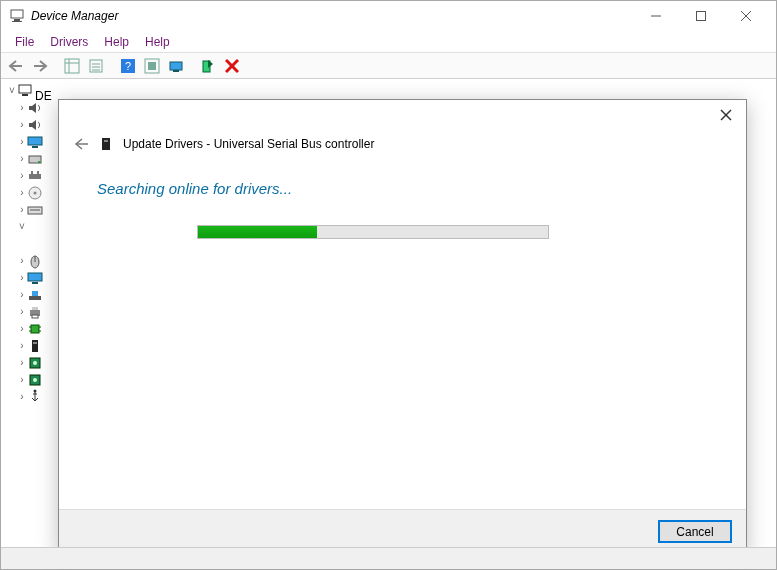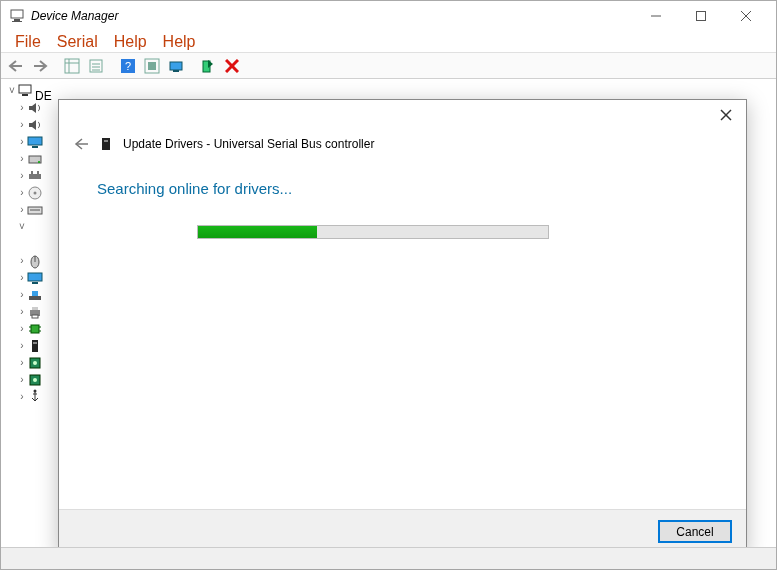--- a/index.html
+++ b/index.html
@@ -4,38 +4,38 @@
 <style>
 * { box-sizing: border-box; margin: 0; padding: 0; font-family: "Segoe UI", Tahoma, sans-serif; }
 body { background: #f0f0f0; width: 777px; height: 570px; overflow: hidden; position: relative; }
 .window { background: #fff; width: 777px; height: 570px; border: 1px solid #aaa; position: relative; }
 .titlebar { height: 30px; display: flex; align-items: center; padding: 0 8px; background: #fff; font-style: italic; }
 .titlebar .title-icon { width: 16px; height: 16px; margin-right: 6px; }
 .titlebar .title { font-size: 12px; color: #000; flex: 1; }
 .win-controls { display: flex; }
 .win-controls div { width: 45px; height: 30px; display: flex; align-items: center; justify-content: center; color: #555; font-size: 14px; }
 .menubar { height: 22px; display: flex; align-items: center; padding: 0 6px; border-bottom: 1px solid #e0e0e0; background: #fff; }
-.menubar span { font-size: 16px; padding: 2px 8px; color: #c2410c; }
+.menubar span { font-size: 12px; padding: 2px 8px; color: #701a75; }
 .toolbar { height: 26px; display: flex; align-items: center; padding: 0 4px; border-bottom: 1px solid #d0d0d0; background: #fafafa; gap: 2px; }
 .toolbar .tbtn { width: 22px; height: 22px; display: flex; align-items: center; justify-content: center; }
 .toolbar .sep { width: 6px; }
 .tree { position: absolute; top: 80px; left: 6px; width: 56px; bottom: 36px; overflow: hidden; }
 .tree-row { display: flex; align-items: center; height: 17px; font-size: 12px; }
 .tree-expand { width: 10px; color: #666; font-size: 10px; display: inline-block; text-align: center; }
 .tree-icon { width: 16px; height: 16px; display: inline-block; }
 .tree-root { display: flex; align-items: center; height: 18px; }
 .tree-label { font-size: 12px; margin-left: 2px; margin-top: 12px; }
 .dialog { position: absolute; left: 57px; top: 98px; width: 689px; height: 455px; background: #fff; border: 1px solid #888; box-shadow: 0 4px 20px rgba(0,0,0,0.25); }
 .dialog-top { height: 30px; display: flex; justify-content: flex-end; align-items: center; padding-right: 10px; }
 .dialog-close { width: 20px; height: 20px; display: flex; align-items: center; justify-content: center; font-size: 16px; color: #333; }
 .dialog-head { display: flex; align-items: center; padding: 0 14px; height: 28px; gap: 10px; }
 .back-arrow { font-size: 16px; color: #666; }
 .dlg-icon { width: 14px; height: 14px; }
 .dlg-title { font-size: 12px; color: #000; }
-.dialog-body { padding: 22px 38px; }
+.dialog-body { padding: 22px 38px; font-style: italic; }
 .status-text { font-size: 15px; color: #0b6fa4; margin-bottom: 28px; }
 .progress-outer { width: 352px; height: 14px; background: #e6e6e6; margin: 0 auto 0 100px; border: 1px solid #bbb; }
 .progress-inner { height: 100%; background: linear-gradient(#18b618,#0f9e0f); }
 .dialog-footer { position: absolute; bottom: 0; left: 0; right: 0; height: 44px; background: #f0f0f0; border-top: 1px solid #ddd; display: flex; align-items: center; justify-content: flex-end; padding: 0 14px; }
 .cancel-btn { min-width: 74px; height: 23px; background: #e1e1e1; border: 2px solid #0078d7; font-size: 12px; display: flex; align-items: center; justify-content: center; }
 .statusbar { position: absolute; bottom: 0; left: 0; right: 0; height: 22px; background: #f0f0f0; border-top: 1px solid #ccc; }
 
 
 svg { display: block; }
 </style>
@@ -68,21 +68,21 @@
           <svg width="10" height="10">
             <line x1="0" y1="0" x2="10" y2="10" stroke="#555"></line>
             <line x1="10" y1="0" x2="0" y2="10" stroke="#555"></line>
           </svg>
         </div>
     </div>
   </div>
 
   <div class="menubar">
     <span>File</span>
-    <span>Serial</span>
+    <span>Drivers</span>
     <span>Help</span>
     <span>Help</span>
   </div>
 
   <div class="toolbar">
     <div class="tbtn">
         <svg width="16" height="12">
           <path d="M8 1 L2 6 L8 11" fill="none" stroke="#888" stroke-width="2"></path>
           <line x1="3" y1="6" x2="14" y2="6" stroke="#888" stroke-width="2"></line>
         </svg>

